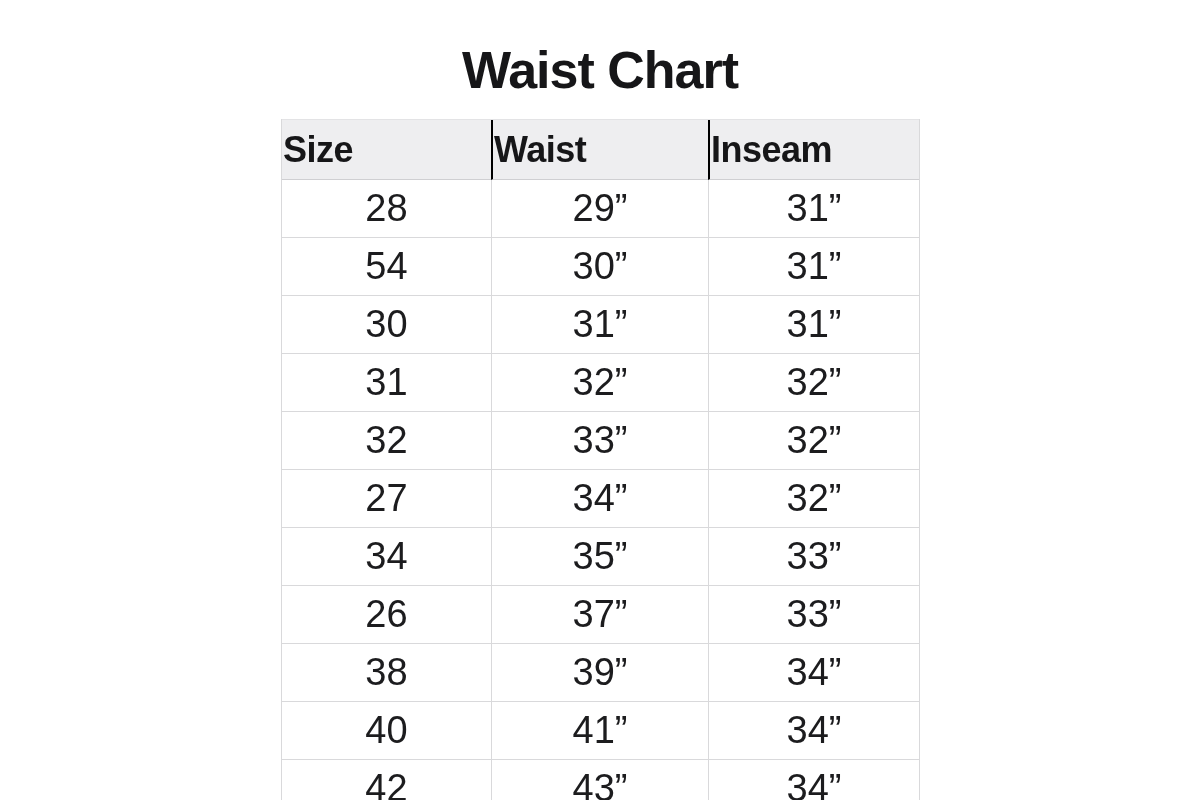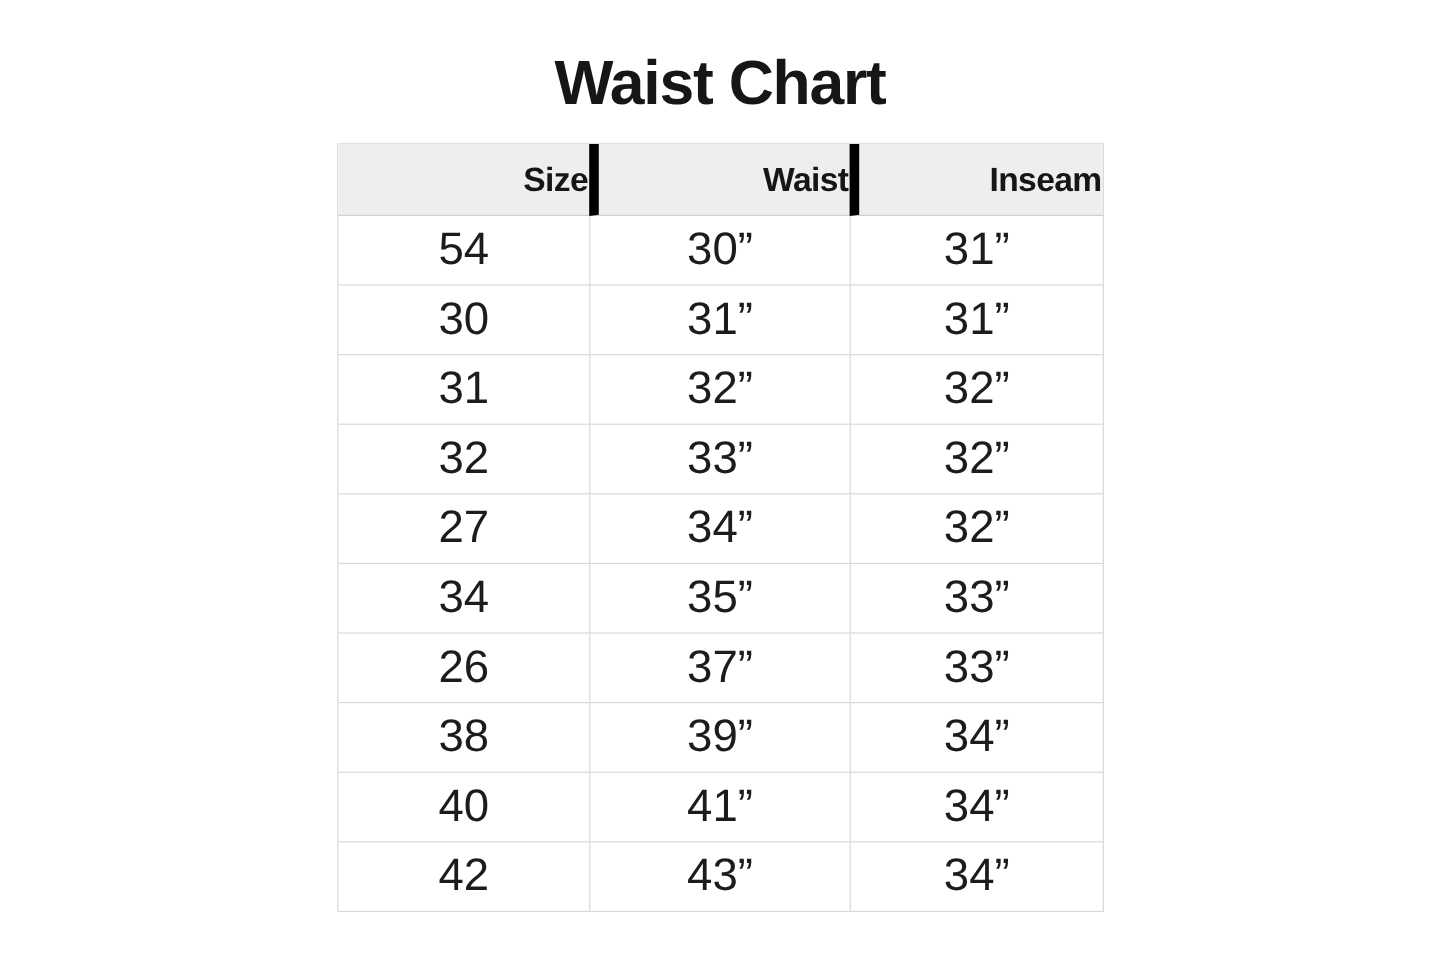--- a/index.html
+++ b/index.html
@@ -41,30 +41,30 @@
     table-layout: fixed;
     width: 637px;
     border-top: 1px solid #e3e3e5;
   }
   col.c1 { width: 209px; }
   col.c2 { width: 217px; }
   col.c3 { width: 211px; }
   .size-table th {
     height: 57px;
     background: #eeeef0;
-    font-size: 28px;
+    font-size: 36px;
     font-weight: 700;
     color: #161618;
-    text-align: right;
+    text-align: left;
     vertical-align: middle;
     border-bottom: 1px solid #cfcfd2;
     letter-spacing: -0.5px;
   }
   .size-table th + th {
-    border-left: 8px solid #000000;
+    border-left: 2px solid #000000;
   }
   .size-table td {
     height: 55px;
     font-size: 38px;
     font-weight: 400;
     color: #1c1c1e;
     text-align: center;
     vertical-align: middle;
     border-bottom: 1px solid #d9d9db;
   }
@@ -85,20 +85,25 @@
       <col class="c3">
     </colgroup>
     <thead>
       <tr>
         <th>Size</th>
         <th>Waist</th>
         <th>Inseam</th>
       </tr>
     </thead>
     <tbody>
+        <tr>
+          <td>28</td>
+          <td>29”</td>
+          <td>31”</td>
+        </tr>
         <tr>
           <td>54</td>
           <td>30”</td>
           <td>31”</td>
         </tr>
         <tr>
           <td>30</td>
           <td>31”</td>
           <td>31”</td>
         </tr>

